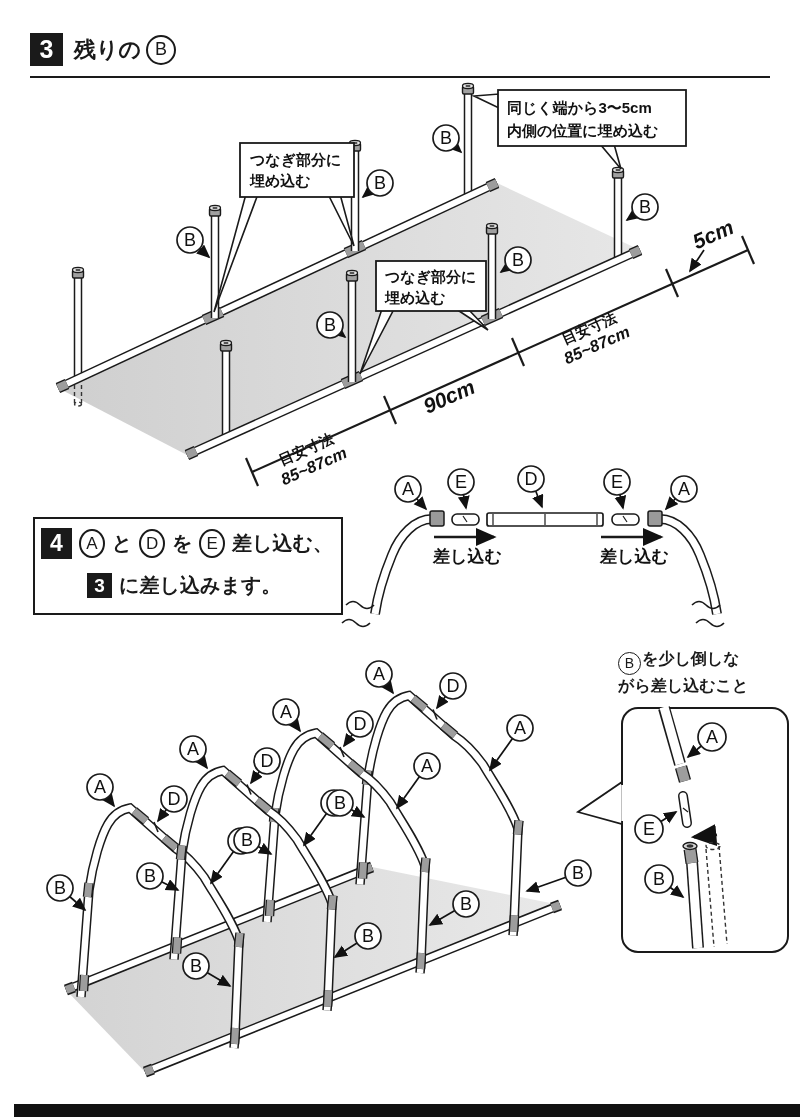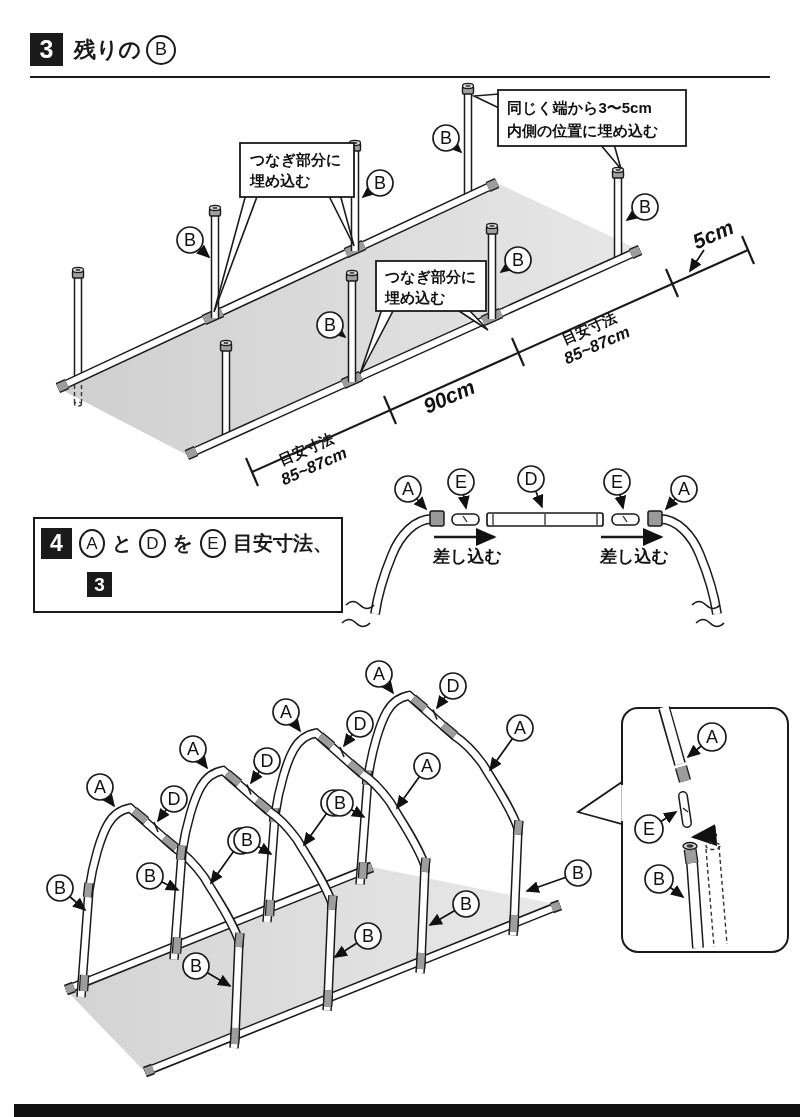--- a/index.html
+++ b/index.html
@@ -527,22 +527,27 @@
   </div>
 
   <div class="step4box">
     <div class="s4row">
       <span class="numbox n4">4</span>
       <span class="circ">A</span>
       <span>と</span>
       <span class="circ">D</span>
       <span>を</span>
       <span class="circ">E</span>
-      <span>目安寸法、</span>
+      <span>差し込む、</span>
     </div>
     <div class="s4row s4row2">
       <span class="numbox nref">3</span>
+      <span>に差し込みます。</span>
     </div>
   </div>
 
+  <div class="note">
+    <div><span class="circ">B</span><span>を少し倒しな</span></div>
+    <div><span>がら差し込むこと</span></div>
+  </div>
 
   <div class="footer"></div>
 </div>
 
 </body></html>

